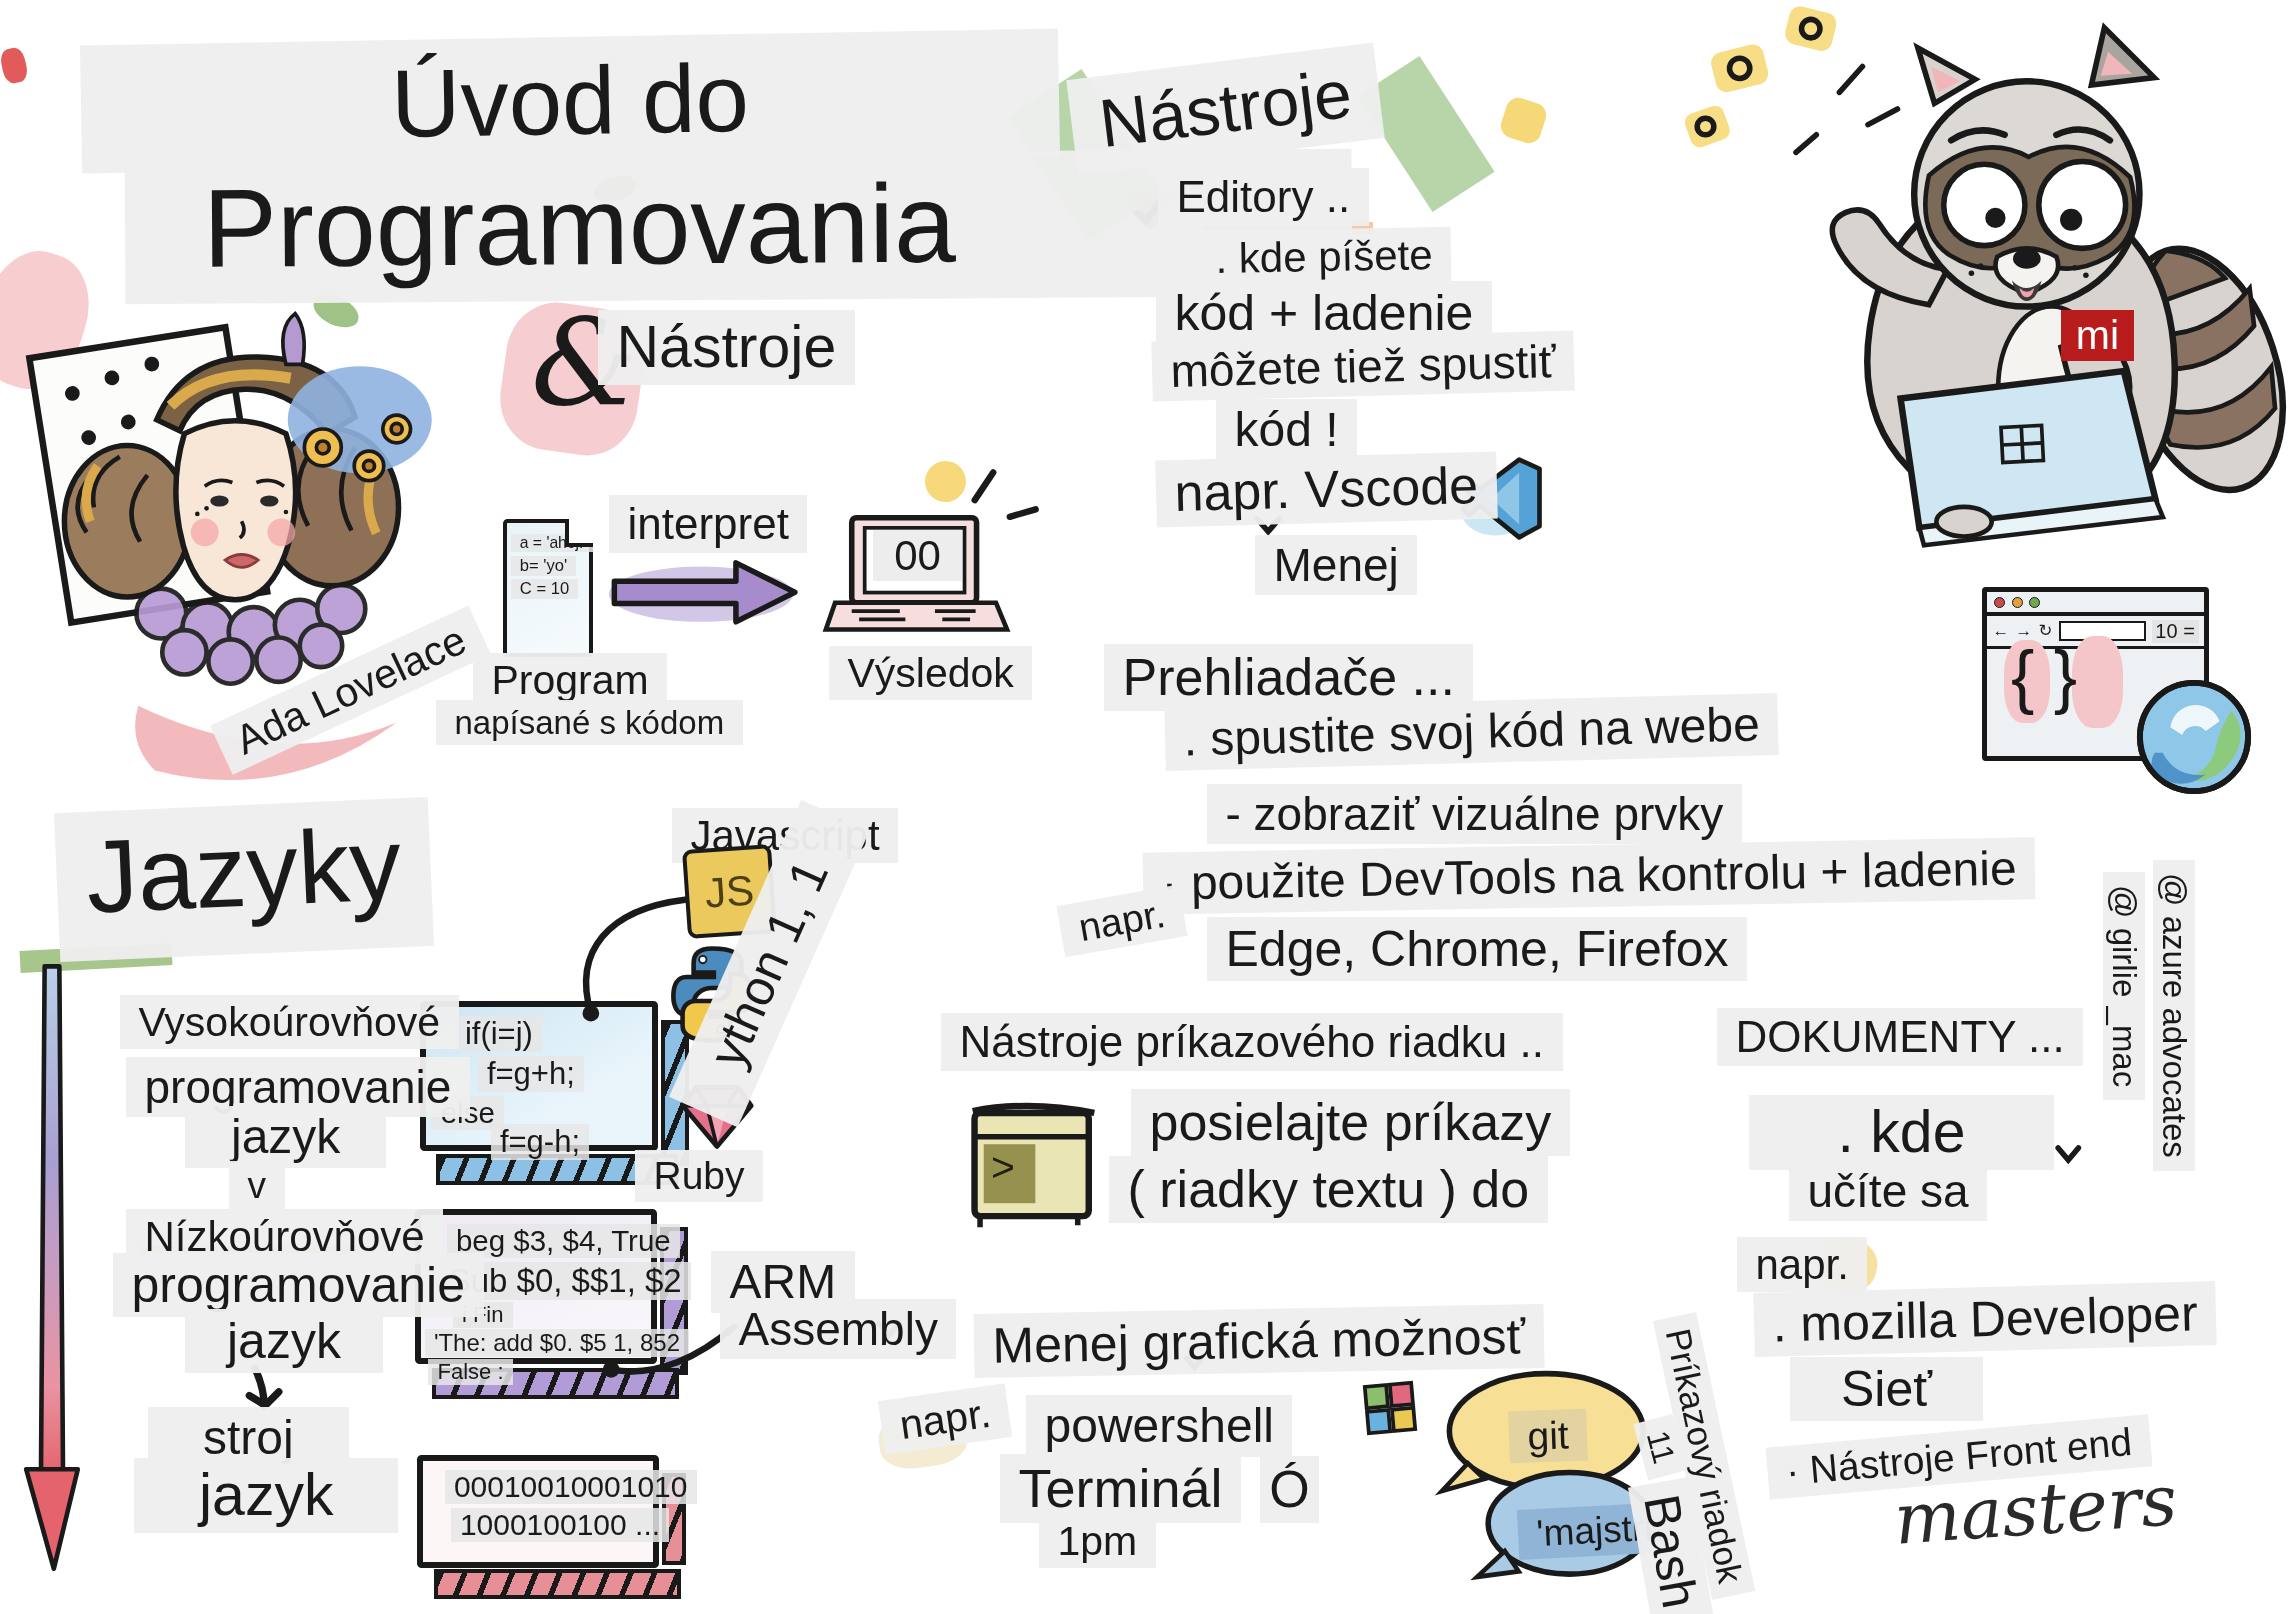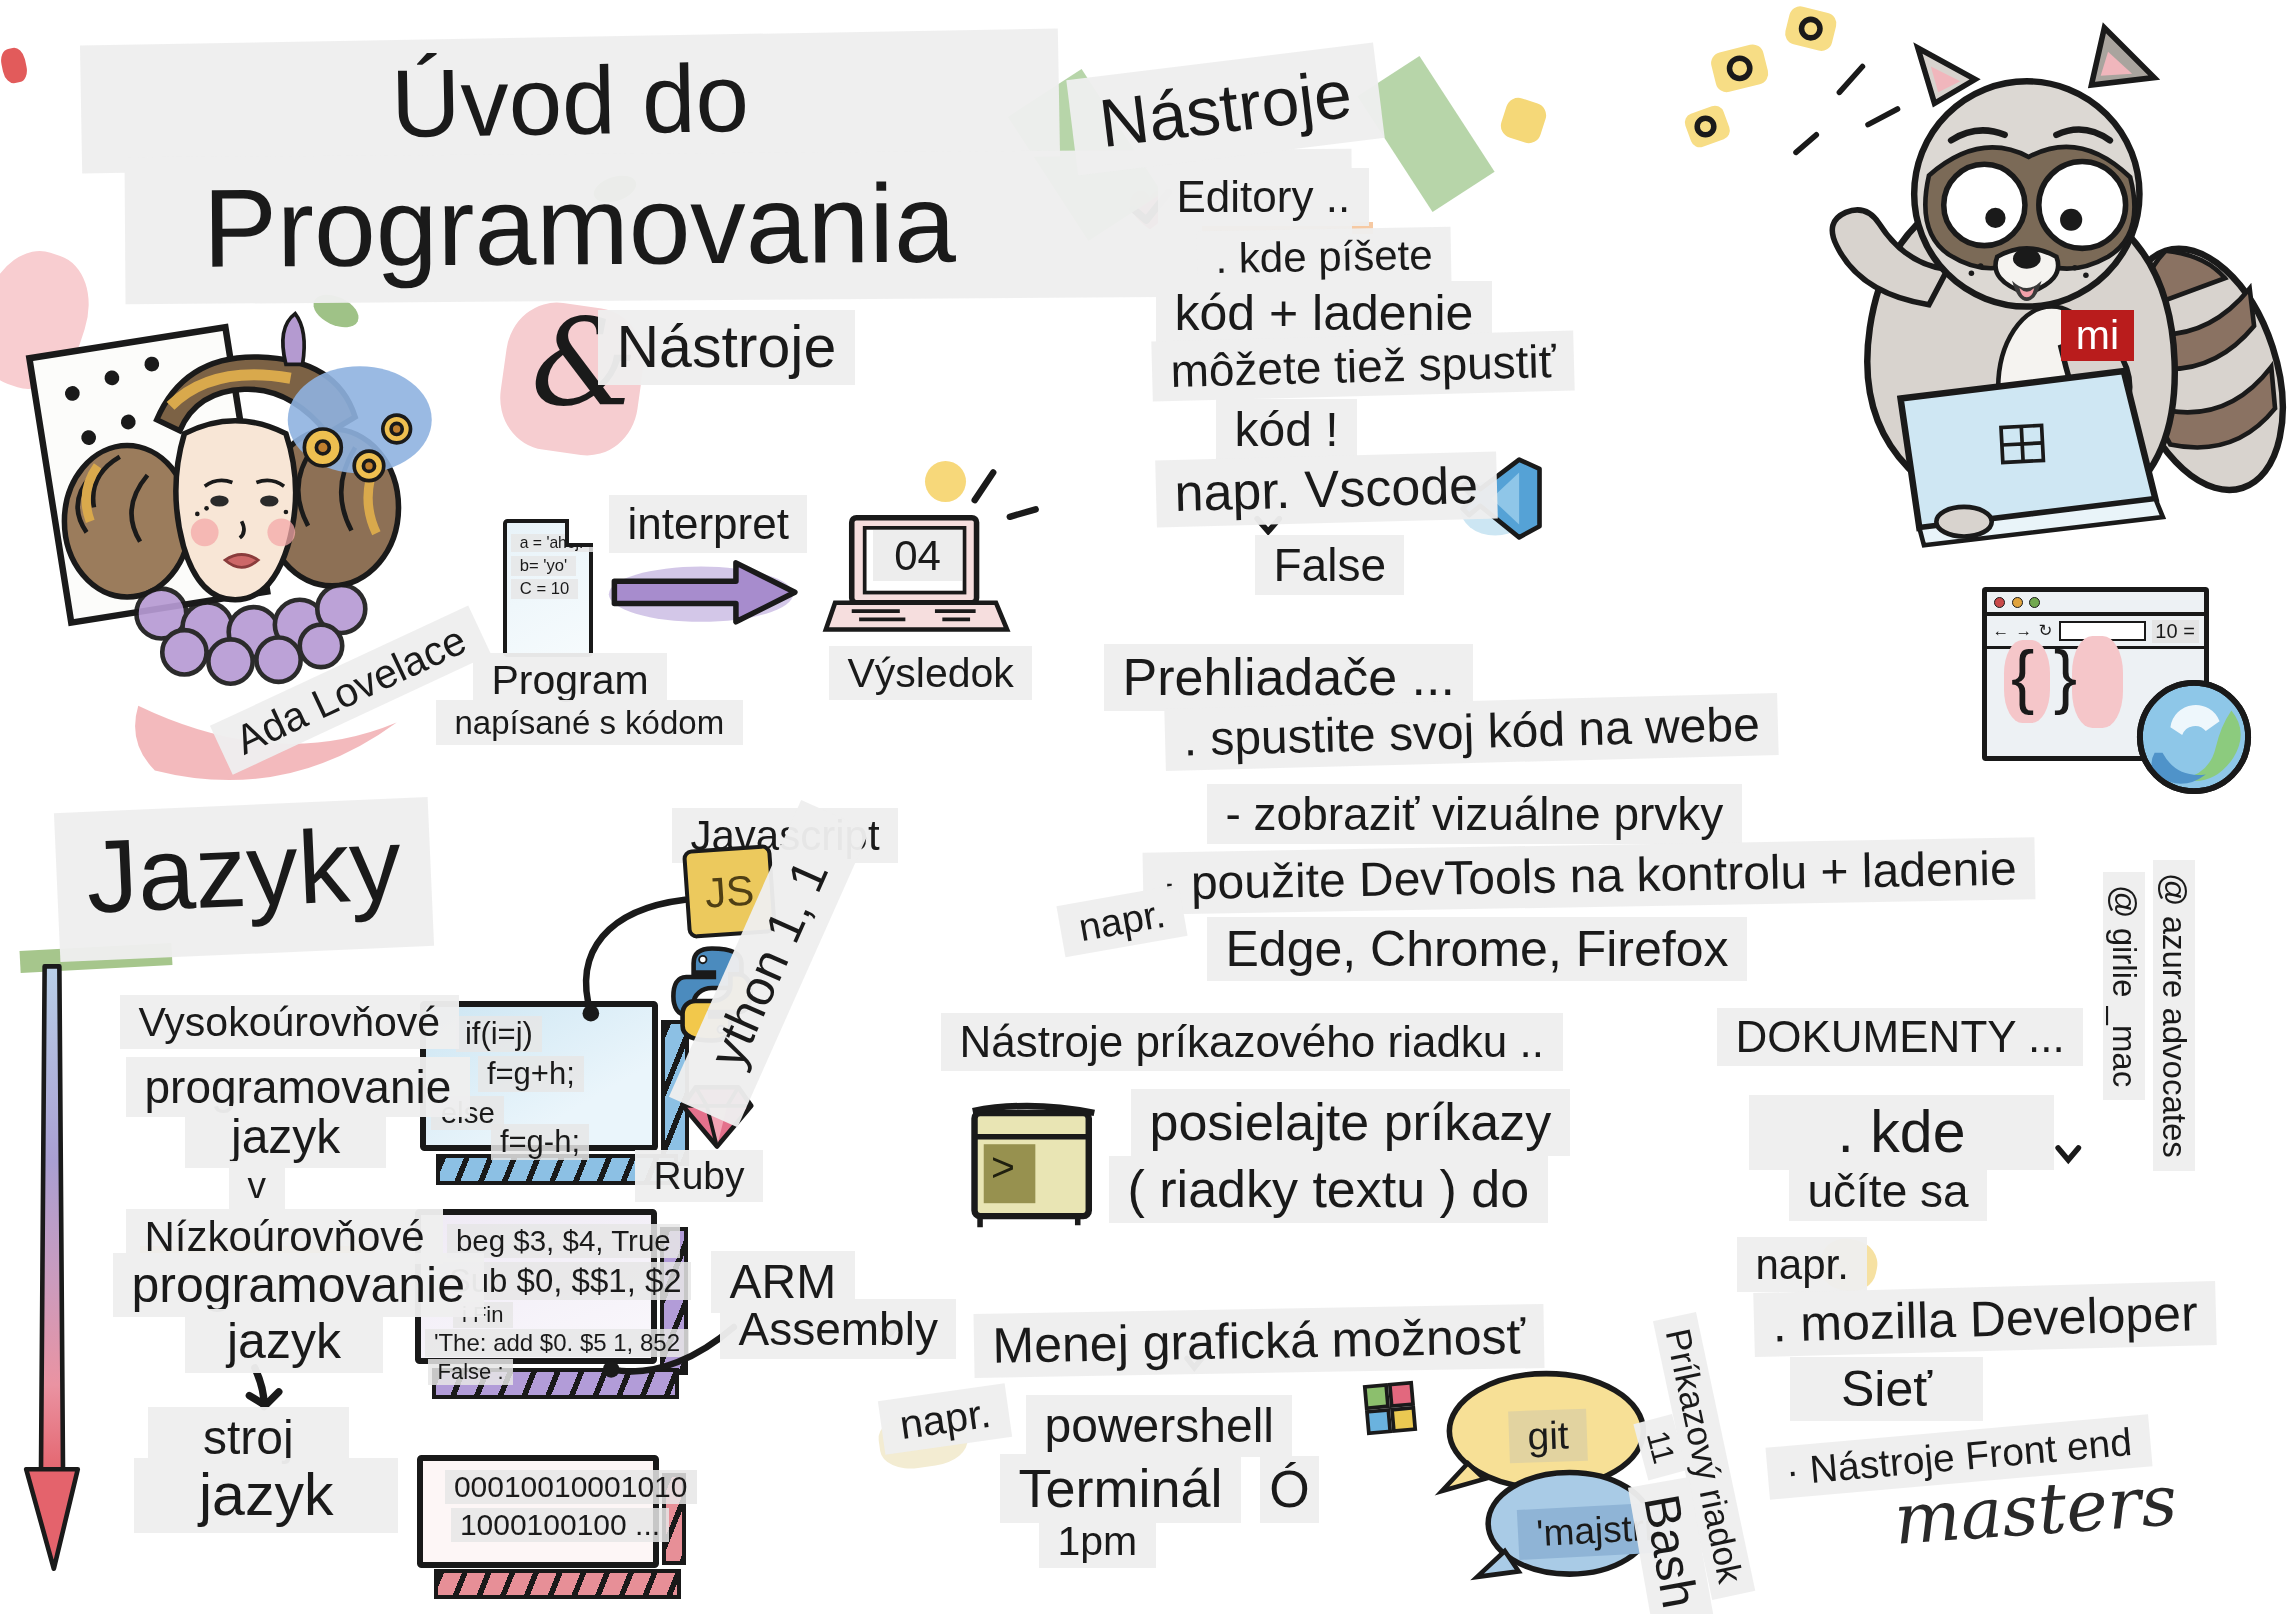--- a/index.html
+++ b/index.html
@@ -125,42 +125,42 @@
   <svg class="ill" style="left:607px;top:548px;width:198px;height:85px" viewBox="0 0 215 92">
     <ellipse cx="102" cy="50" rx="100" ry="30" fill="#b6a2d8" opacity=".6"></ellipse>
     <path d="M8 36 h132 v-20 l64 32 -64 32 v-20 H8 z" fill="#a78ccd" stroke="#1a1a1a" stroke-width="6" stroke-linejoin="round"></path>
   </svg>
   <svg class="ill" style="left:824px;top:513px;width:196px;height:124px" viewBox="0 0 212 134">
     <rect x="30" y="5" width="135" height="92" rx="5" fill="#f6dede" stroke="#1a1a1a" stroke-width="6"></rect>
     <rect x="44" y="16" width="108" height="70" fill="#ffffff" stroke="#1a1a1a" stroke-width="4"></rect>
     <path d="M12 97 L186 97 L198 126 L2 126 Z" fill="#f6dede" stroke="#1a1a1a" stroke-width="5"></path>
     <path d="M30 106 h52 M38 115 h50 M120 106 h44 M128 115 h30" stroke="#1a1a1a" stroke-width="4"></path>
   </svg>
-  <div class="lbl" style="left:873px;top:530px;width:89px;text-align:center;font-size:42px;padding:1.8px 0;background:#ededed">04</div>
+  <div class="lbl" style="left:873px;top:530px;width:89px;text-align:center;font-size:42px;padding:1.8px 0;background:#ededed">00</div>
   <div class="lbl" style="left:473px;top:653px;font-size:41px">Program</div>
   <div class="lbl" style="left:436px;top:700px;font-size:33px">napísané s kódom</div>
   <div class="lbl" style="left:829px;top:646px;font-size:41px">Výsledok</div>
 
   <div class="lbl" style="left:1071px;top:61px;font-size:68px;padding:9.2px 28px;transform:rotate(-7deg)">Nástroje</div>
   <svg class="ill" style="left:1124px;top:183px;width:52px;height:52px" viewBox="0 0 56 56">
     <path d="M28 50 C8 36 2 22 10 12 C18 4 28 10 28 18 C28 10 38 4 46 12 C54 22 48 36 28 50 Z" fill="#e8858f"></path>
     <path d="M10 28 L24 40 L48 10" fill="none" stroke="#1a1a1a" stroke-width="8" stroke-linecap="round" stroke-linejoin="round"></path>
   </svg>
   <div class="lbl" style="left:1158px;top:168px;font-size:44px">Editory ..</div>
   <div class="lbl" style="left:1197px;top:229px;font-size:42px;transform:rotate(-1deg)">. kde píšete</div>
   <div class="lbl" style="left:1156px;top:281px;font-size:50px">kód + ladenie</div>
   <div class="lbl" style="left:1152px;top:336px;font-size:46px;transform:rotate(-1.5deg)">môžete tiež spustiť</div>
   <div class="lbl" style="left:1216px;top:399px;font-size:48px">kód !</div>
   <div class="lbl" style="left:1156px;top:456px;font-size:52px;transform:rotate(-1.5deg)">napr. Vscode</div>
   <svg class="ill" style="left:1458px;top:454px;width:88px;height:88px" viewBox="0 0 95 95">
     <ellipse cx="40" cy="58" rx="38" ry="30" fill="#bfe0f0" opacity=".8"></ellipse>
     <path d="M66 6 L88 16 L88 78 L66 90 L24 56 L12 66 L5 59 L17 47 L5 35 L12 28 L24 38 Z" fill="#55a2d6" stroke="#1a1a1a" stroke-width="5" stroke-linejoin="round"></path>
     <path d="M66 20 L66 76 L36 48 Z" fill="#8fc6e8"></path>
   </svg>
-  <div class="lbl" style="left:1255px;top:535px;font-size:46px">False</div>
+  <div class="lbl" style="left:1255px;top:535px;font-size:46px">Menej</div>
 
   <svg class="ill" style="left:1687px;top:0;width:603px;height:554px" viewBox="0 0 653 600">
     <g stroke="#1a1a1a" stroke-width="6" stroke-linecap="round">
       <rect x="28" y="52" width="58" height="44" rx="12" fill="#f7dd85" stroke="none" transform="rotate(-14 57 74)"></rect>
       <circle cx="57" cy="74" r="11" fill="none"></circle>
       <rect x="108" y="10" width="52" height="42" rx="12" fill="#f7dd85" stroke="none" transform="rotate(14 134 31)"></rect>
       <circle cx="134" cy="31" r="10" fill="none"></circle>
       <rect x="0" y="118" width="44" height="38" rx="10" fill="#f7dd85" stroke="none" transform="rotate(-20 22 137)"></rect>
       <circle cx="20" cy="137" r="9" fill="none"></circle>
       <path d="M165 100 L190 72 M196 135 L228 118 M118 165 L140 146" fill="none"></path>

